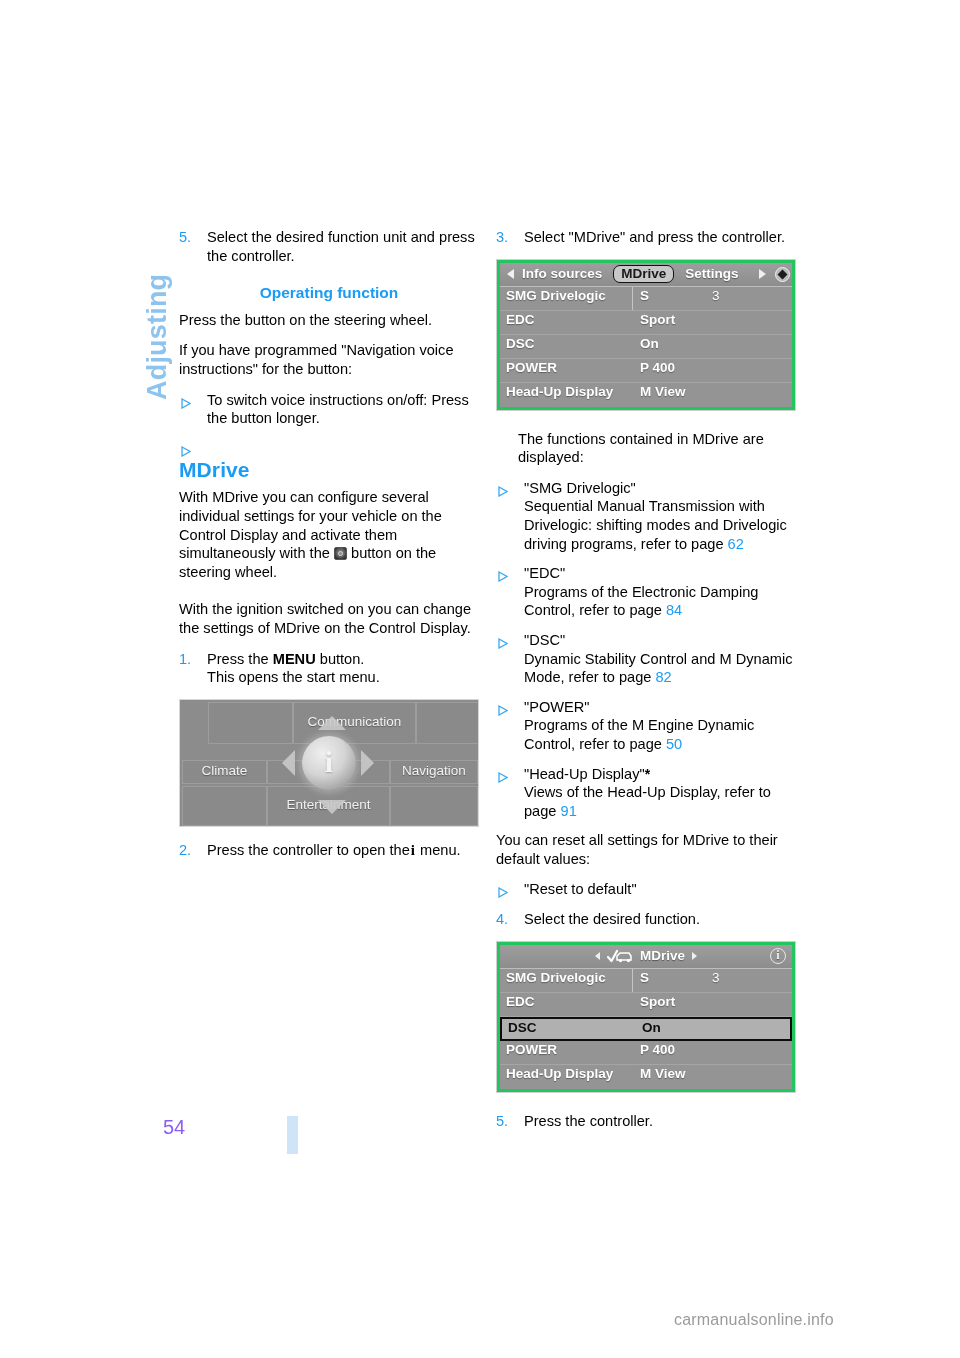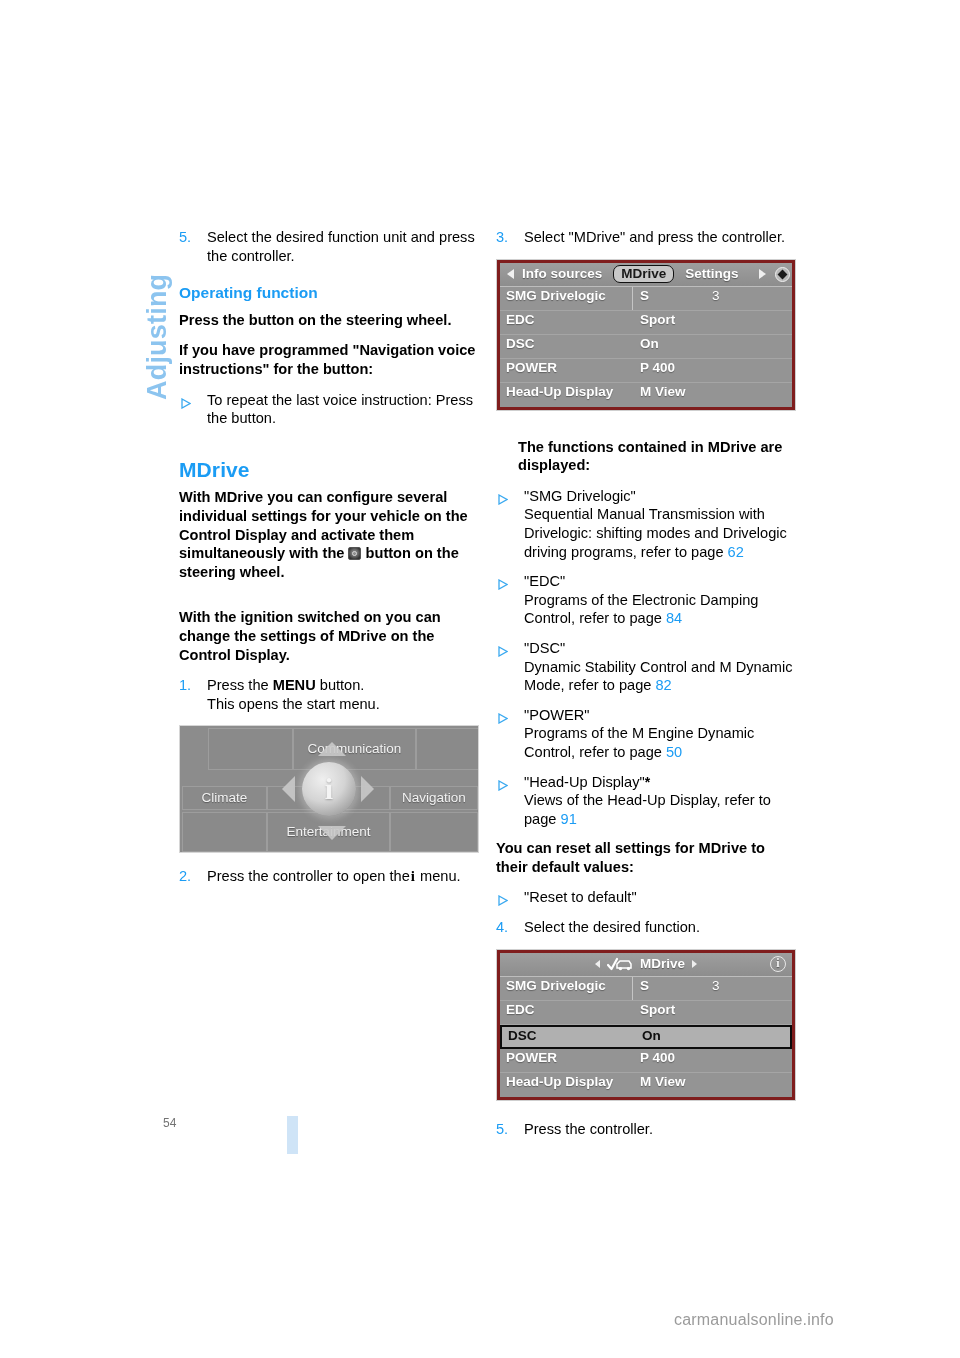--- a/index.html
+++ b/index.html
@@ -49,22 +49,21 @@
     width: 300px;
     font-size: 14.6px;
     color: #000;
     line-height: 18.6px;
   }
   .col-left  { left: 179px; top: 228px; }
   .col-right { left: 496px; top: 228px; }
 
   
   p.para {
-    margin: 8px 0 12px 0;
-    font-weight: bold;
+    margin: 0 0 12px 0;
   }
   .step {
     position: relative;
     margin: 0 0 12px 0;
     padding-left: 28px;
   }
   .step .num {
     position: absolute;
     left: 0;
     top: 0;
@@ -83,20 +82,21 @@
     font-size: 21px;
     font-weight: bold;
     color: #1b9cf4;
     letter-spacing: 0.1px;
   }
   h3.subheading {
     margin: 0 0 8px 0;
     font-size: 15.5px;
     font-weight: bold;
     color: #1b9cf4;
+    text-align: center;
   }
   .gap-lg { height: 22px; }
   .gap-sm { height: 7px; }
   .pg { color: #1b9cf4; }
   .bold { font-weight: bold; }
 
   
   .ico-i {
     display: inline-block;
     font-weight: bold;
@@ -210,21 +210,21 @@
     border-top: 13px solid transparent;
     border-bottom: 13px solid transparent;
     border-left: 13px solid #c9c9c9;
   }
 
   
   .cd {
     position: relative;
     width: 300px;
     box-sizing: border-box;
-    background: #7f1d1d;
+    background: #22c55e;
     border: 1px solid #cfcfcf;
     margin: 0 0 12px 0;
     padding: 3px;
     font-size: 13.5px;
     overflow: hidden;
   }
   .cd-head {
     position: relative;
     height: 23px;
     background: linear-gradient(#9e9e9e, #8d8d8d);
@@ -348,22 +348,22 @@
     transform: rotate(90deg);
     transform-origin: left top;
     white-space: nowrap;
   }
 
   
   .page-num {
     position: absolute;
     left: 163px;
     top: 1116px;
-    font-size: 12px;
-    color: #737373;
+    font-size: 20px;
+    color: #8b5cf6;
   }
   .page-bar {
     position: absolute;
     left: 287px;
     top: 1116px;
     width: 11px;
     height: 38px;
     background: #cfe4f7;
   }
   .watermark {
@@ -389,28 +389,35 @@
       <span>Select the desired function unit and press the controller.</span>
     </div>
 
     <div class="gap-sm"></div>
 
     <h3 class="subheading">Operating function</h3>
 
     <p class="para">Press the button on the steering wheel.</p>
     <p class="para">If you have programmed "Navigation voice instructions" for the button:</p>
 
-
-    <div class="bullet">
-      <span class="tri-wrap">
-        <svg width="10" height="11" viewBox="0 0 10 11">
-            <path d="M1 1 L9 5.5 L1 10 Z" fill="none" stroke="#3aa9f0" stroke-width="1.3"></path>
-          </svg>
-      </span>
-      <span>To repeat the last voice instruction: Press the button.</span>
+    <div class="bullet">
+      <span class="tri-wrap">
+        <svg width="10" height="11" viewBox="0 0 10 11">
+            <path d="M1 1 L9 5.5 L1 10 Z" fill="none" stroke="#3aa9f0" stroke-width="1.3"></path>
+          </svg>
+      </span>
+      <span>To switch voice instructions on/off: Press the button longer.</span>
+    </div>
+
+    <div class="bullet">
+      <span class="tri-wrap">
+        <svg width="10" height="11" viewBox="0 0 10 11">
+            <path d="M1 1 L9 5.5 L1 10 Z" fill="none" stroke="#3aa9f0" stroke-width="1.3"></path>
+          </svg>
+      </span>
     </div>
 
     <div class="gap-lg"></div>
 
     <h2 class="heading">MDrive</h2>
 
     <p class="para">
       <span>With MDrive you can configure several individual settings for your vehicle on the Control Display and activate them simultaneously with the</span>
       <span class="ico-mbtn"></span>
       <span>button on the steering wheel.</span>

